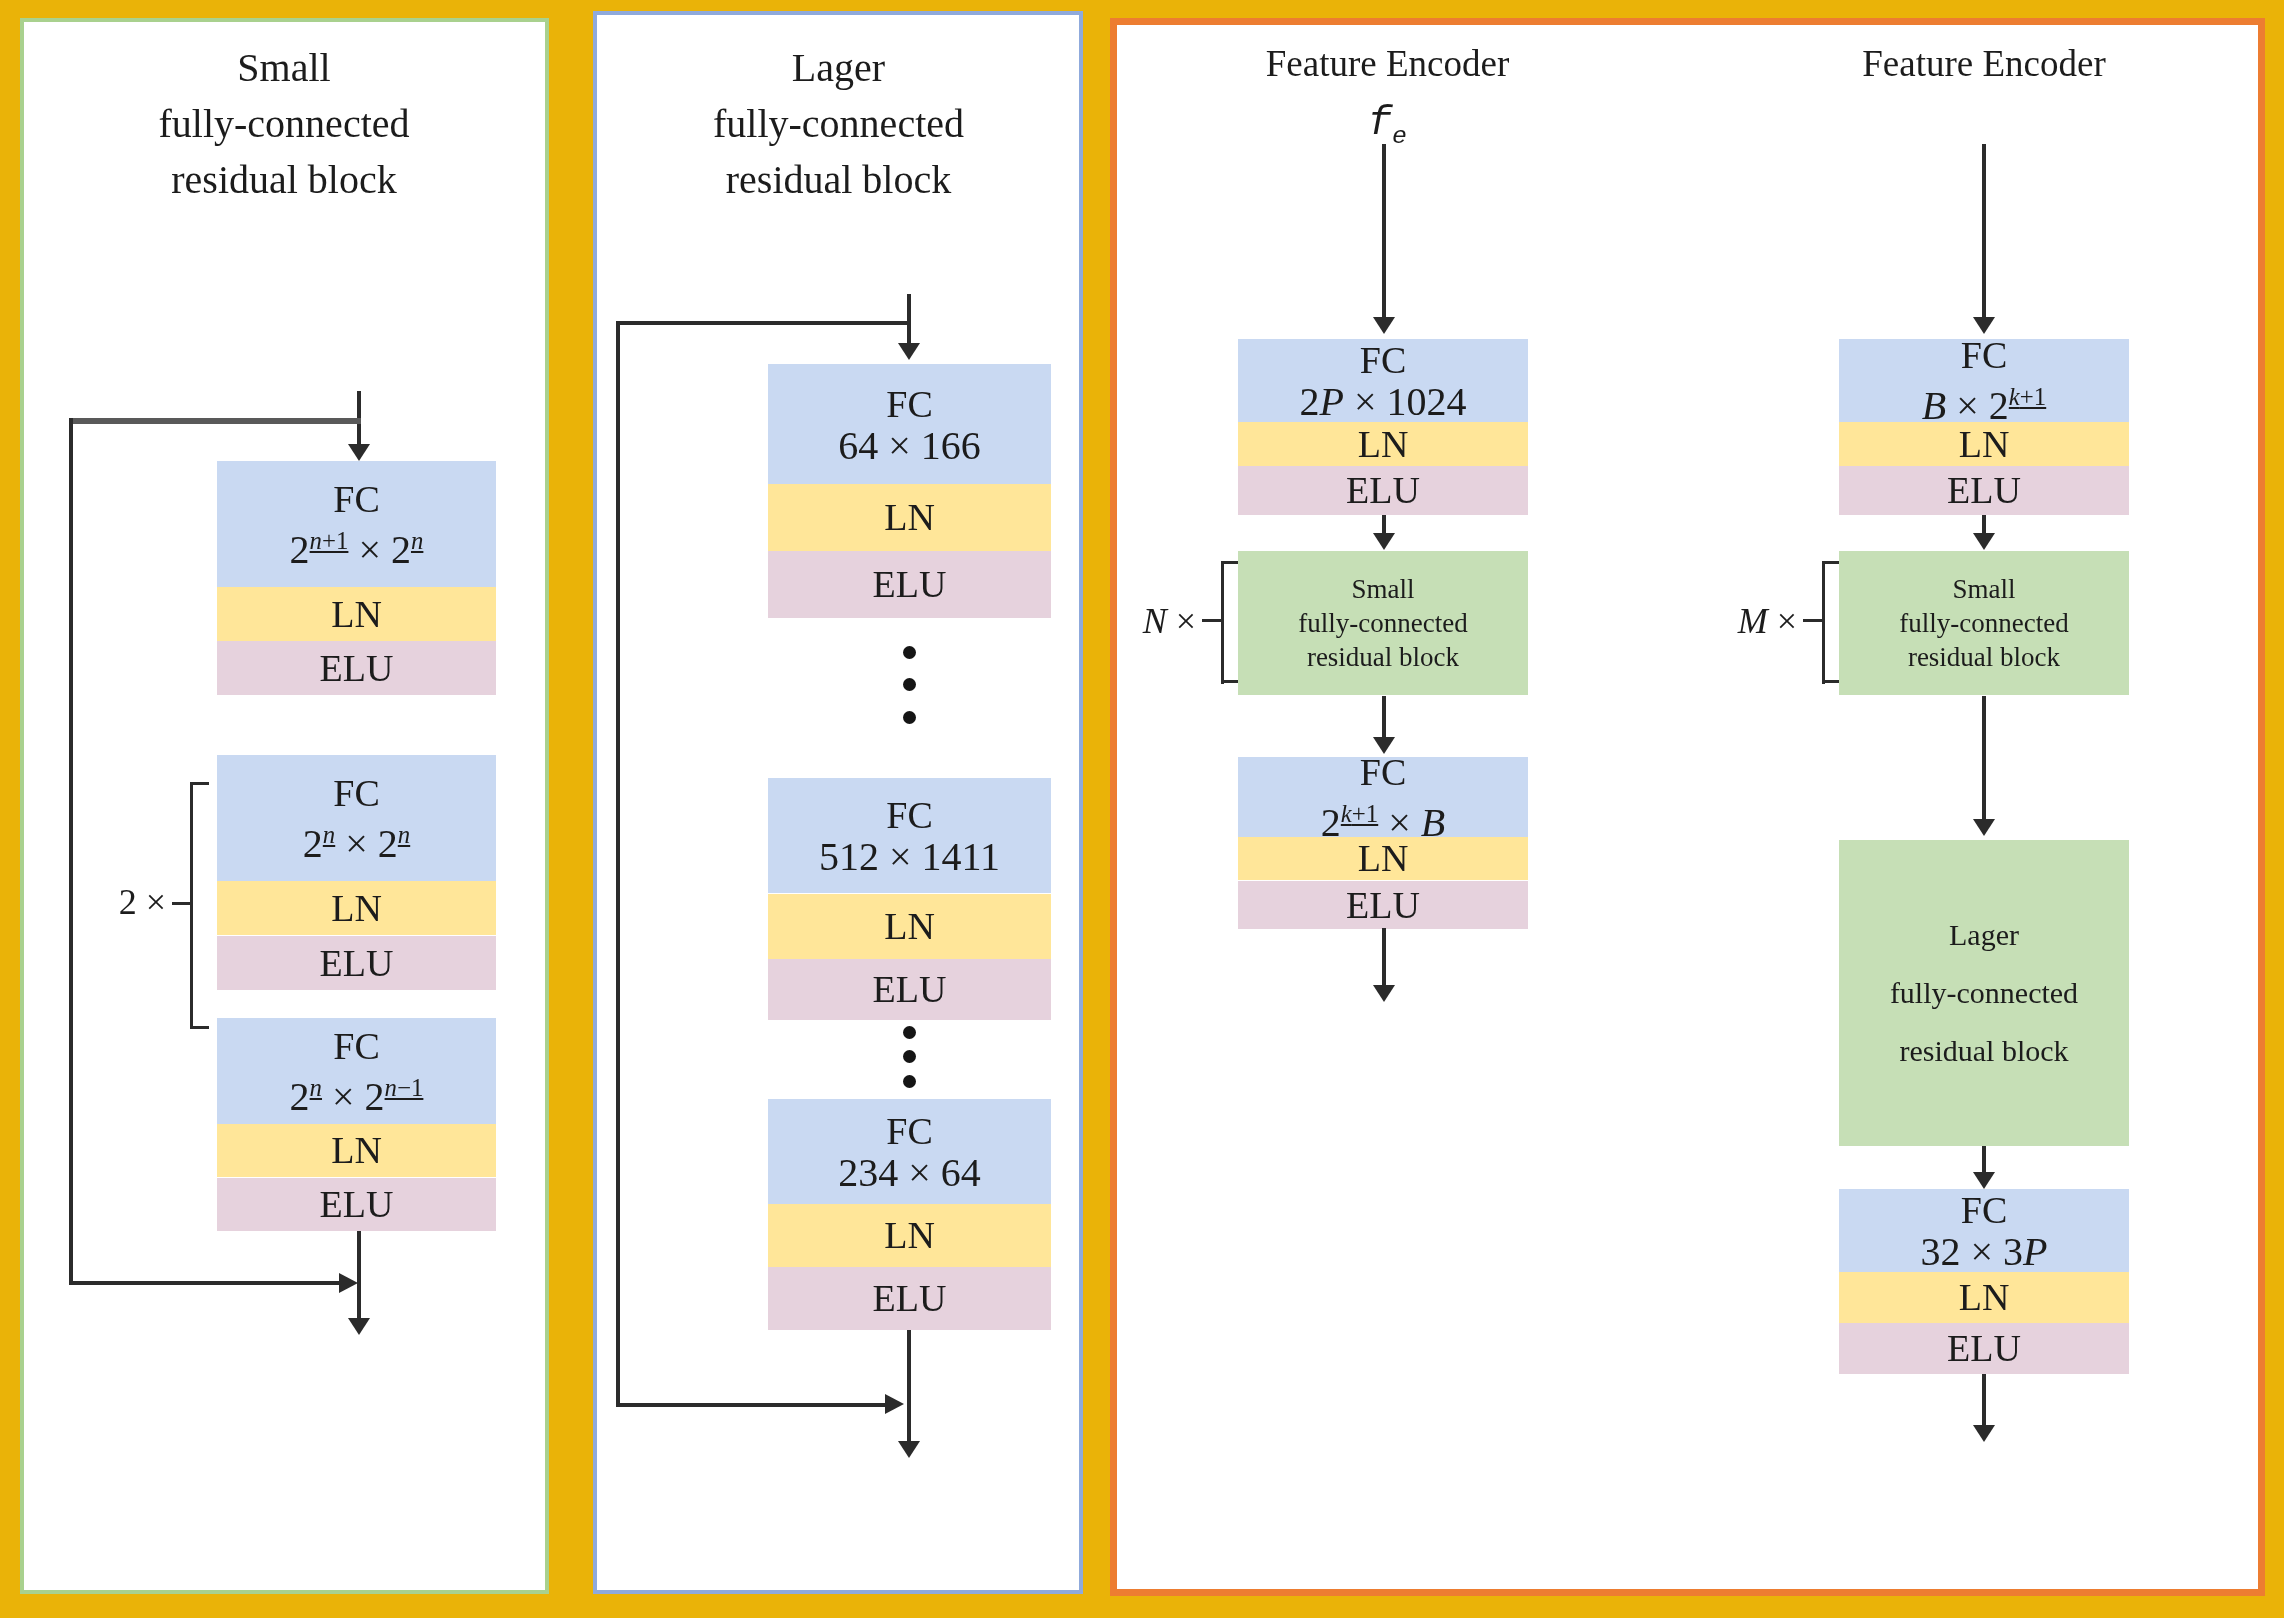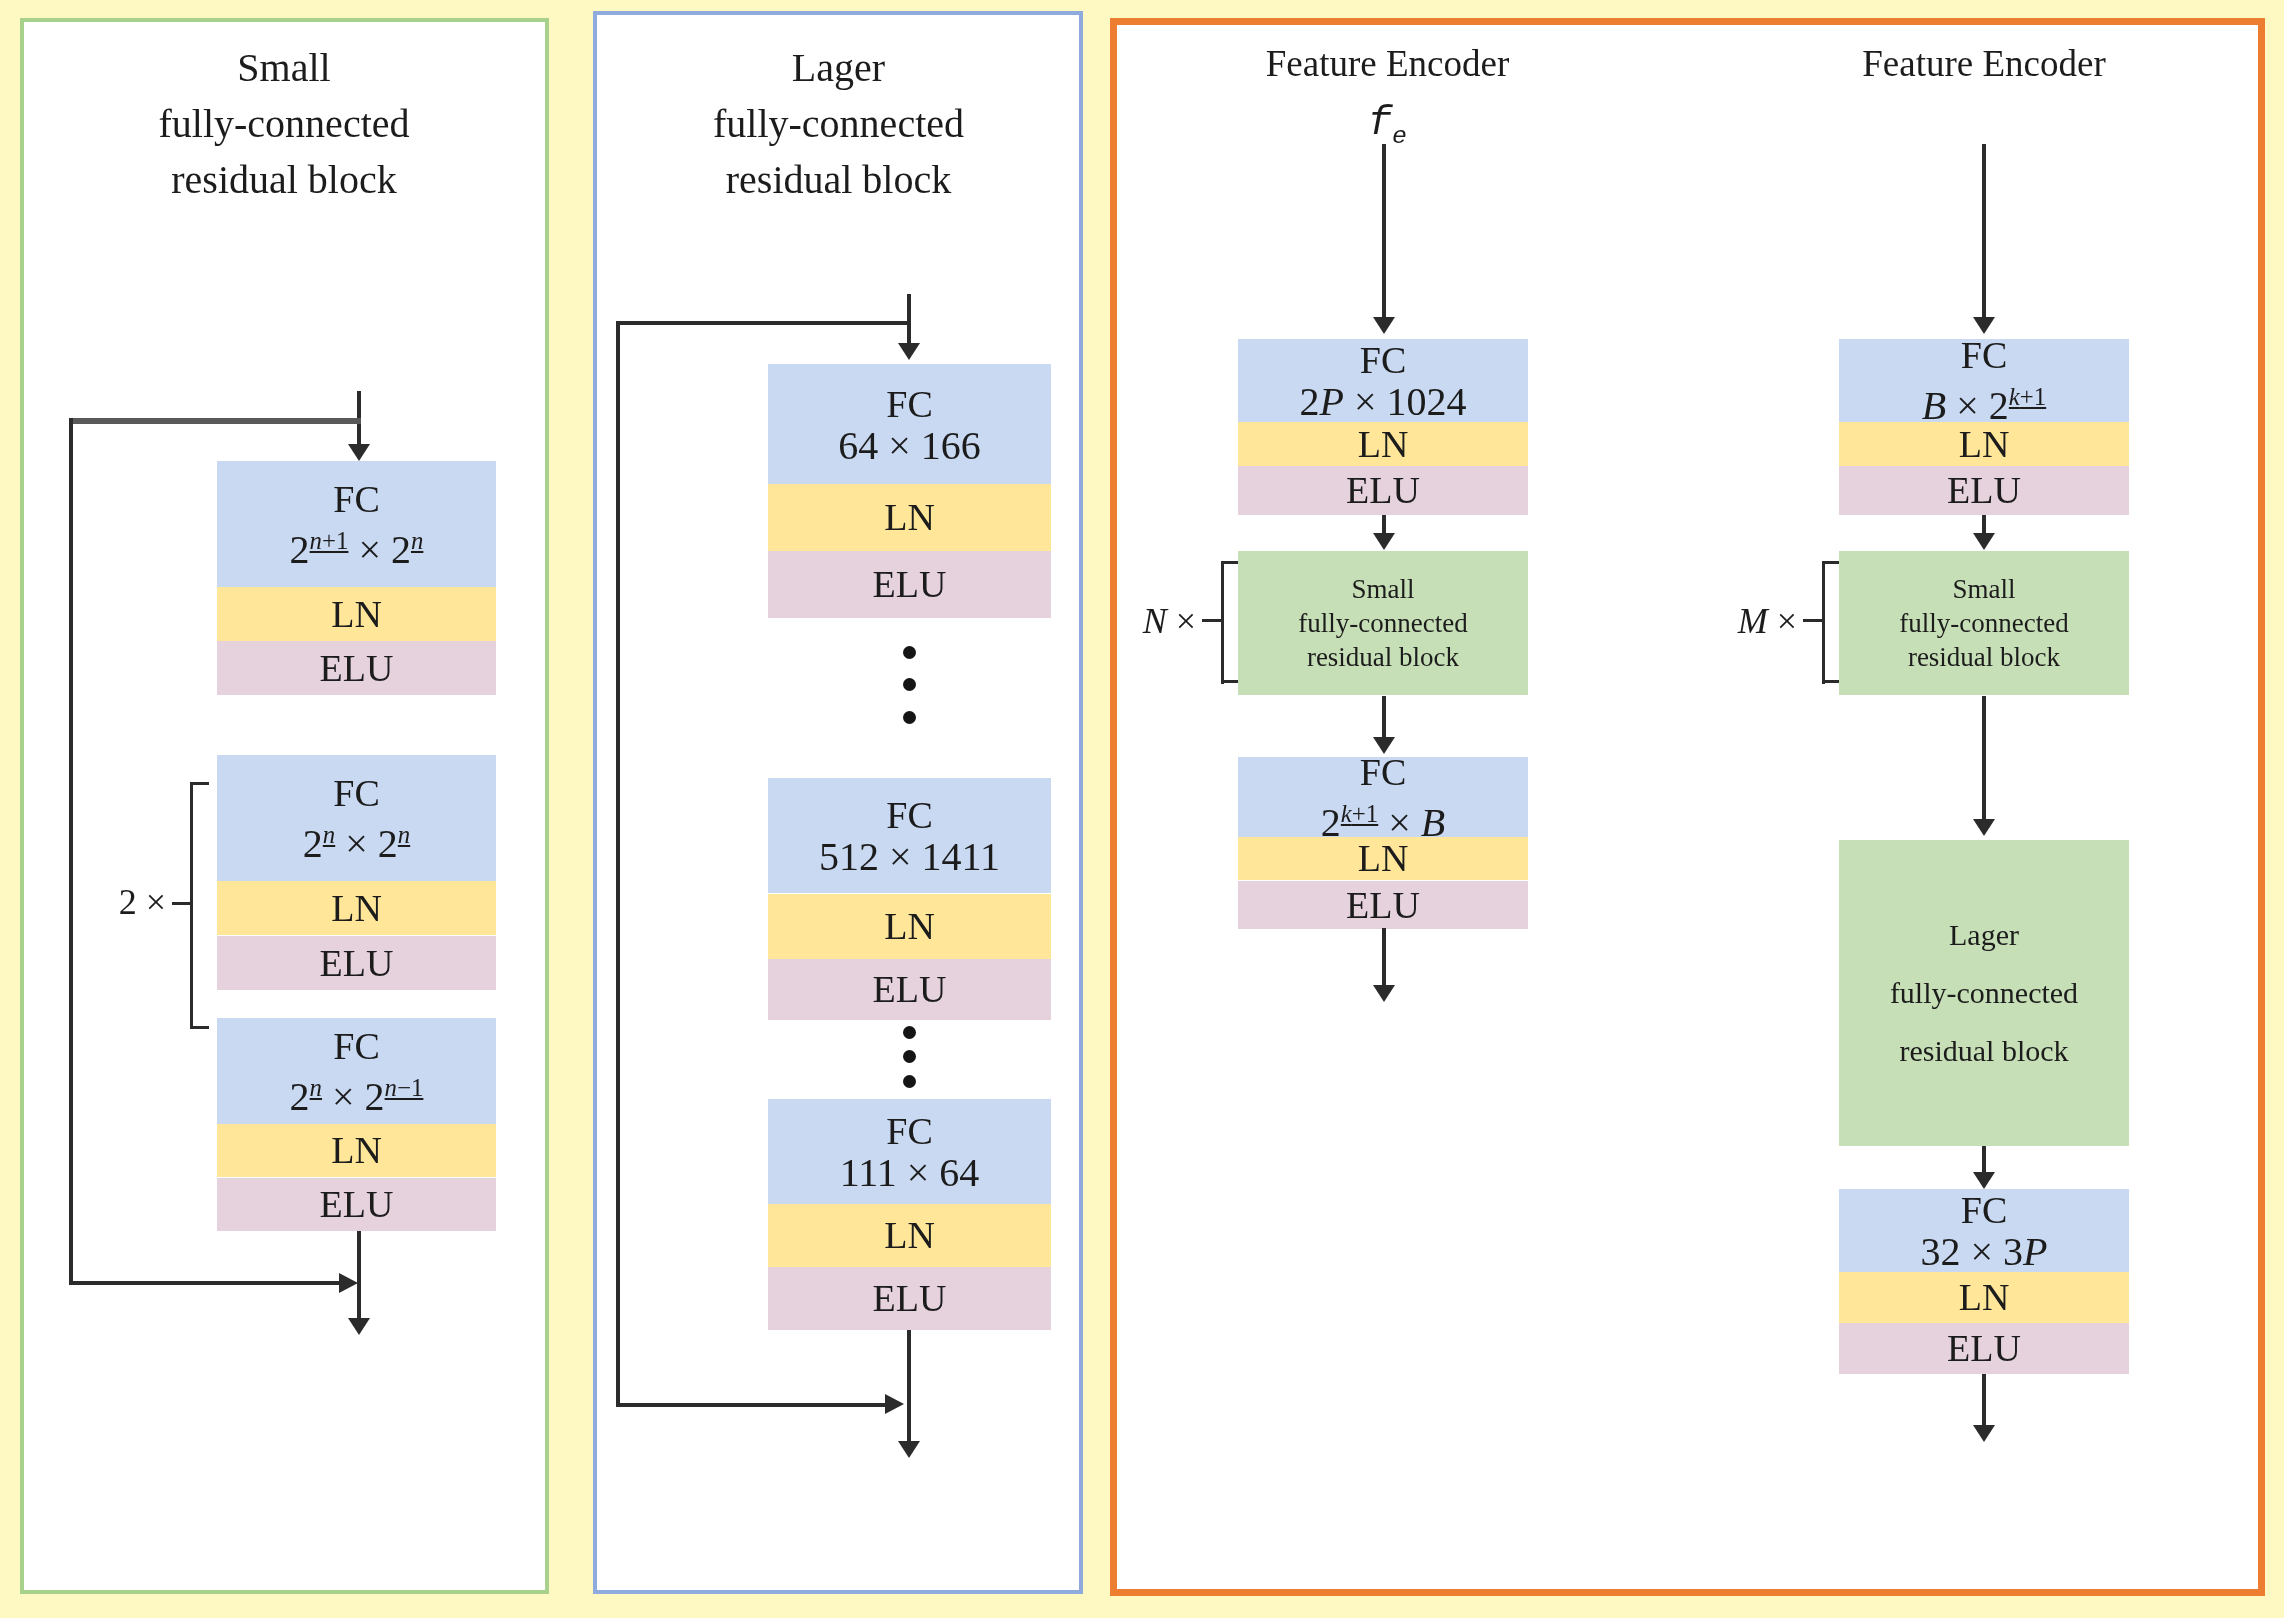--- a/index.html
+++ b/index.html
@@ -1,16 +1,16 @@
 <!DOCTYPE html>
 <html style="font-size:11.5px"><head>
 <meta charset="utf-8">
 <style>
   html,body{margin:0;padding:0;background:#ffffff;}
-  #canvas{position:relative;width:2284px;height:1619px;background:#fef9c3;overflow:hidden;
+  #canvas{position:relative;width:2284px;height:1619px;background:#eab308;overflow:hidden;
           font-family:"Liberation Serif","DejaVu Serif",serif;color:#1c1c1c;}
 
   
   .panel{position:absolute;background:#ffffff;box-sizing:border-box;}
   #panel-small {left:20px;  top:18px; width:529px;  height:1576px; border:4.3px solid #a9d18e;}
   #panel-lager {left:593px; top:10.8px; width:490px;  height:1583px; border:4.3px solid #8faadc;}
   #panel-enc   {left:1110px;top:18px; width:1155px; height:1578px; border:7.2px solid #ed7d31;}
 
   
   .title{position:absolute;text-align:center;font-size:40px;line-height:56px;white-space:pre-line;}
@@ -228,21 +228,21 @@
   </div>
   <div class="band ln" id="mp-b2-ln">LN</div>
   <div class="band elu" id="mp-b2-elu">ELU</div>
 
   <div class="dot" id="mp-d2a"></div>
   <div class="dot" id="mp-d2b"></div>
   <div class="dot" id="mp-d2c"></div>
 
   <div class="band fc" id="mp-b3-fc">
     <div>FC</div>
-    <div class="dims">111 × 64</div>
+    <div class="dims">234 × 64</div>
   </div>
   <div class="band ln" id="mp-b3-ln">LN</div>
   <div class="band elu" id="mp-b3-elu">ELU</div>
 
   <div class="panel" id="panel-enc"></div>
 
   <div class="title" id="c1-title">Feature Encoder</div>
   <div class="fsym" id="c1-f"><i>f</i><sub><i>e</i></sub></div>
 
   <div class="vline" id="c1-a1"></div>

